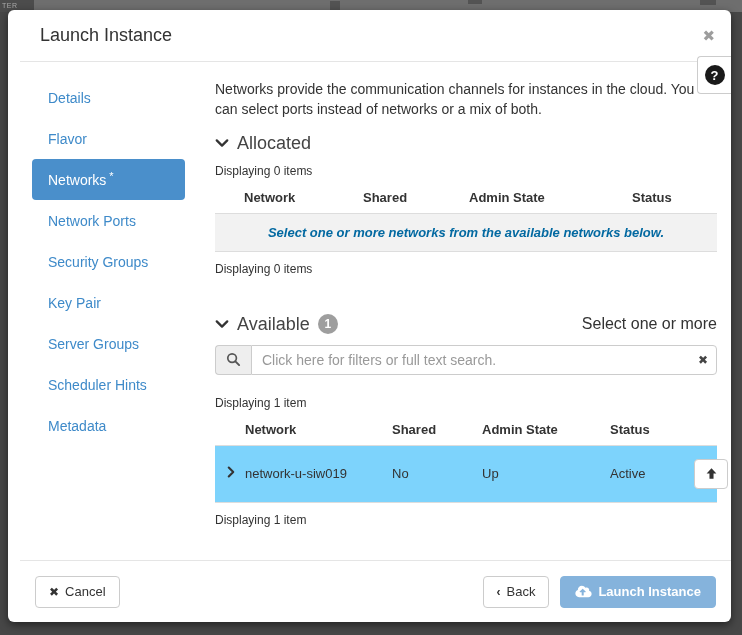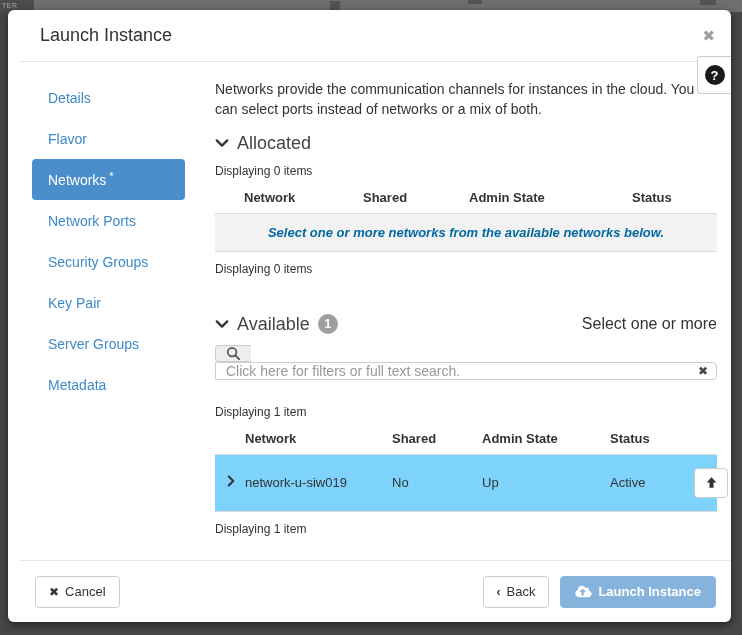--- a/index.html
+++ b/index.html
@@ -91,21 +91,21 @@
   }
   .t-avail td.c-exp { padding-left:10px; }
   .t-avail td.c-btn { text-align:right; padding-right:2px; }
   .expander { cursor:pointer; display:inline-flex; }
   .up-btn {
     width:34px; height:30px; background:#fff; border:1px solid #ccc; border-radius:4px;
     display:inline-flex; align-items:center; justify-content:center; cursor:pointer;
   }
 
   
-  .search-group { display:flex; height:30px; margin:10px 0 30px 0;flex-direction:column; }
+  .search-group { display:flex; height:30px; margin:10px 0 21px 0; }
   .search-addon {
     width:36px; background:#eee; border:1px solid #ccc; border-right:none;
     border-radius:4px 0 0 4px; display:flex; align-items:center; justify-content:center;
   }
   .search-field { flex:1; position:relative; }
   .search-field input {
     width:100%; height:100%; border:1px solid #ccc; border-radius:0 4px 4px 0;
     font-size:14px; padding:0 28px 0 10px; color:#333; outline:none;
     font-family:"Liberation Sans","DejaVu Sans",sans-serif;
   }
@@ -171,20 +171,23 @@
           <span>Network Ports</span>
         </div>
       <div class="nav-item">
           <span>Security Groups</span>
         </div>
       <div class="nav-item">
           <span>Key Pair</span>
         </div>
       <div class="nav-item">
           <span>Server Groups</span>
+        </div>
+      <div class="nav-item">
+          <span>Scheduler Hints</span>
         </div>
       <div class="nav-item">
           <span>Metadata</span>
         </div>
     </div>
 
     <div class="content">
 
       <div class="desc">Networks provide the communication channels for instances in the cloud. You can select ports instead of networks or a mix of both.</div>
 

